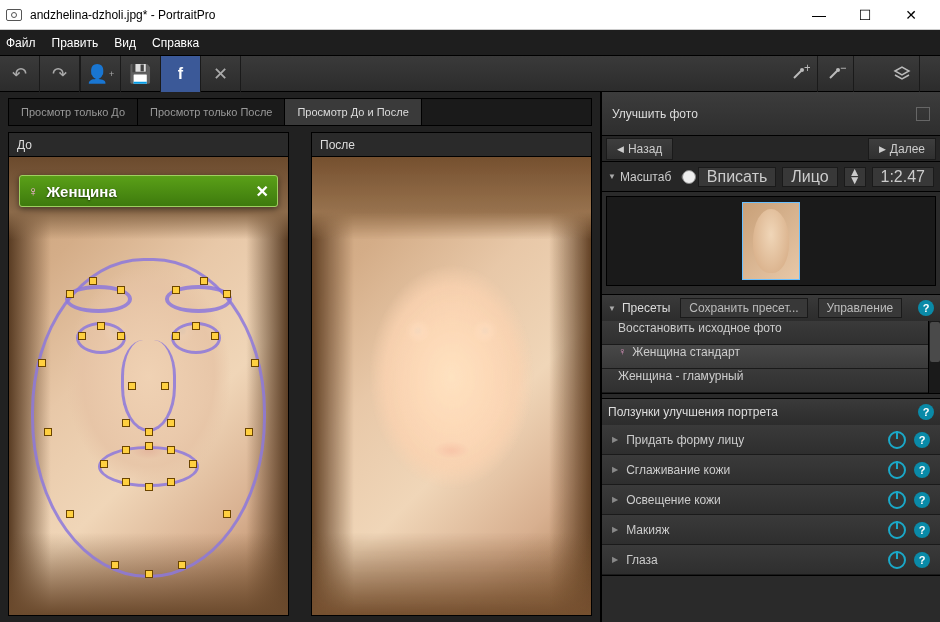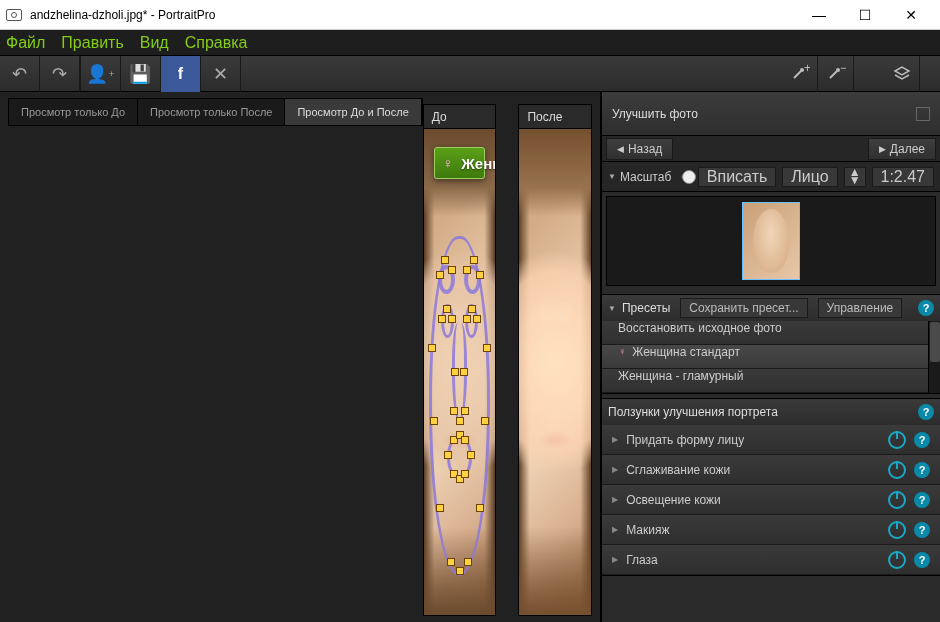--- a/index.html
+++ b/index.html
@@ -5,28 +5,28 @@
 *{margin:0;padding:0;box-sizing:border-box;font-family:Tahoma,Arial,sans-serif;font-size:12px;user-select:none}
 body{background:#fff;width:940px;height:622px;overflow:hidden}
 .titlebar{height:30px;background:#fff;display:flex;align-items:center;padding:5px 6px;border-bottom:1px solid #ccc}
 .titlebar .cam{width:16px;height:12px;border:1px solid #555;border-radius:2px;position:relative;margin-right:8px}
 .titlebar .cam::after{content:"";position:absolute;width:4px;height:4px;border-radius:50%;border:1px solid #555;top:2px;left:4px}
 .titlebar .title{flex:1;color:#000;font-size:12px}
 .winbtns{display:flex;gap:0}
 .winbtn{width:46px;height:30px;display:flex;align-items:center;justify-content:center;color:#000;font-size:14px}
 .app{background:#2a2a2a;height:592px;display:flex;flex-direction:column}
 .menubar{height:26px;background:#1e1e1e;display:flex;align-items:center;padding:0 6px;gap:16px;border-bottom:1px solid #000}
-.menubar span{color:#84cc16;font-size:16px;cursor:default}
+.menubar span{color:#ffffff;font-size:12px;cursor:default}
 .toolbar{height:36px;background:linear-gradient(#3a3a3a,#2c2c2c);display:flex;align-items:center;border-bottom:1px solid #000}
 .tbtn{width:40px;height:36px;display:flex;align-items:center;justify-content:center;color:#aaa;font-size:18px;border-right:1px solid #1a1a1a}
 .tbtn.fb{background:#3b5998;color:#fff;font-weight:bold;font-size:16px}
 .tsep{width:1px;height:100%;background:#1a1a1a}
 .tbtn.sm{width:36px}
 .main{flex:1;display:flex;overflow:hidden}
-.left{flex:1;background:#212121;padding:6px 8px;display:flex;flex-direction:row}
+.left{flex:1;background:#212121;padding:6px 8px;display:flex;flex-direction:column}
 .tabs{height:28px;display:flex;background:#1a1a1a;border:1px solid #000}
 .tab{padding:0 12px;display:flex;align-items:center;color:#999;font-size:11px;border-right:1px solid #000;cursor:default}
 .tab.active{background:#3a3a3a;color:#ddd}
 .views{flex:1;display:flex;gap:22px;margin-top:6px}
 .view{flex:1;display:flex;flex-direction:column;background:#111;border:1px solid #000}
 .viewlabel{height:24px;background:#2a2a2a;color:#ddd;padding:0 8px;display:flex;align-items:center;font-size:12px;border-bottom:1px solid #000}
 .canvas{flex:1;position:relative;background:linear-gradient(135deg,#c8a078 0%,#d4ad88 20%,#e8c8a8 40%,#f0d6b8 60%,#d8b090 80%,#a67850 100%);overflow:hidden}
 .face-sim{position:absolute;inset:0;background:
  radial-gradient(ellipse 110px 150px at 50% 48%,rgba(240,210,180,.95) 0%,rgba(230,195,165,.8) 60%,transparent 75%),
  radial-gradient(circle 18px at 38% 38%,rgba(255,255,255,.6),transparent 70%),

